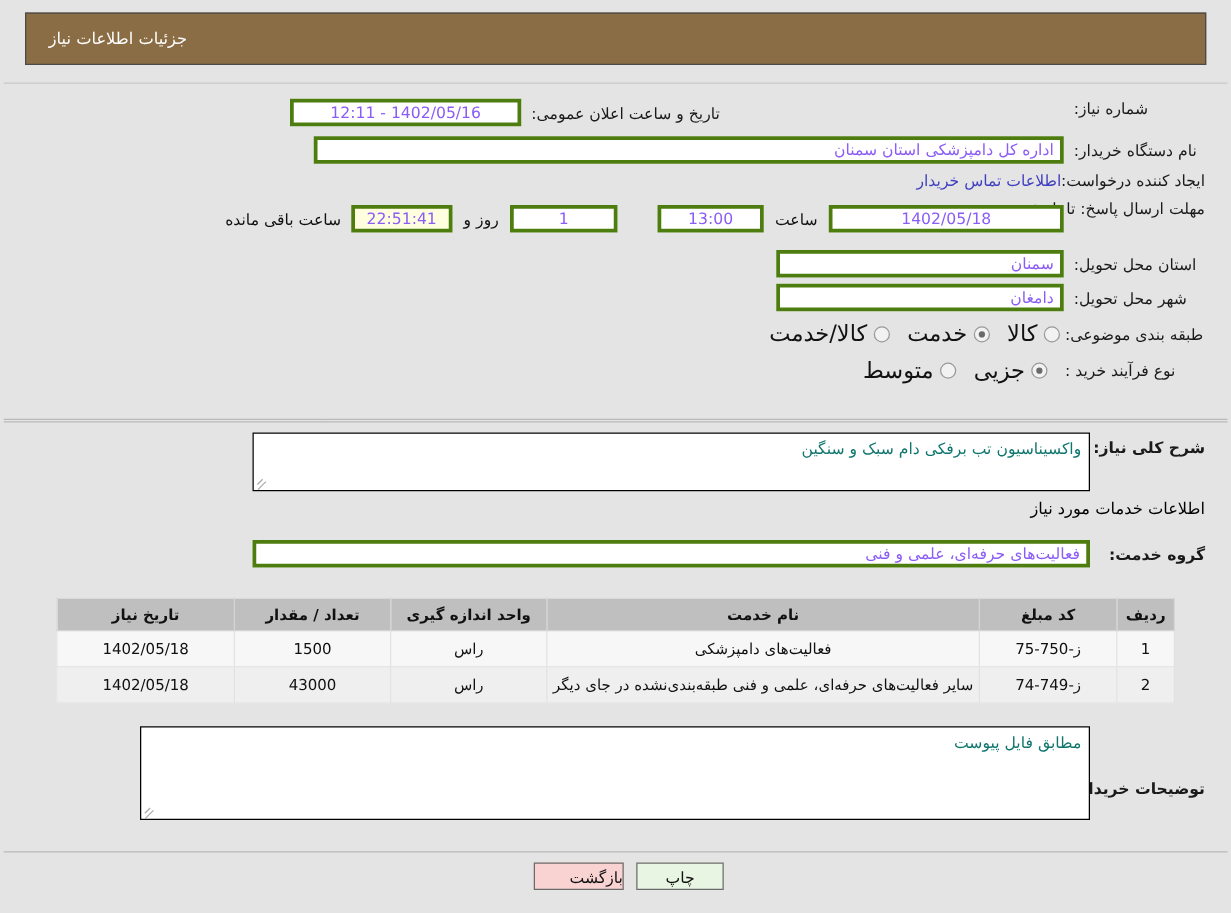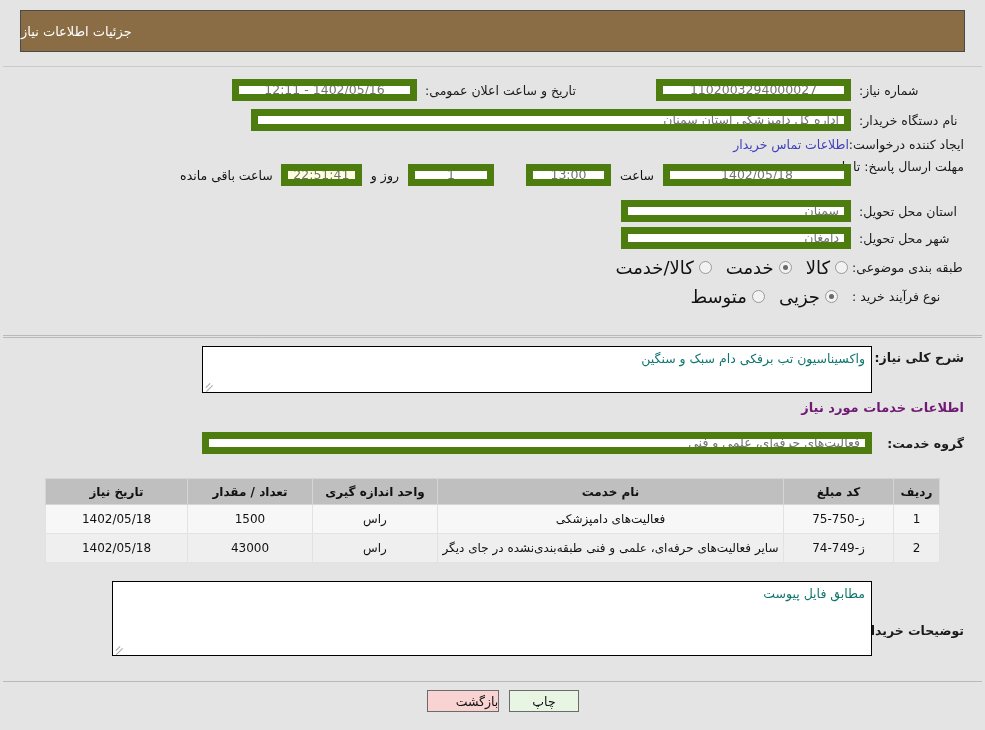--- a/index.html
+++ b/index.html
@@ -37,20 +37,21 @@
     color: #ffffff;
     font-size: 13px;
     display: flex;
     align-items: center;
     justify-content: flex-start;
     padding-right: 0;
     z-index: 3;
   }
   .header-title {
     margin-right: auto;
+    padding-left: 18px;
     font-size: 13px;
     letter-spacing: .2px;
   }
 
   
   .panel {
     position: absolute;
     left: 3px;
     width: 979px;
     background: #e4e4e4;
@@ -71,24 +72,24 @@
     font-size: 12.5px;
     color: #1a1a1a;
     text-align: left;
     white-space: nowrap;
     line-height: 15px;
   }
   .lbl-b { font-weight: bold; }
 
   .fld {
     background: #ffffff;
-    border: 7px solid #4d7c0f;
+    border: 3px solid #4d7c0f;
     height: 22px;
     font-size: 12.5px;
-    color: #737373;
+    color: #8b5cf6;
     display: flex;
     align-items: center;
     padding: 0 5px;
     line-height: 20px;
     overflow: hidden;
     white-space: nowrap;
   }
   .fld.center { justify-content: center; }
   .fld.right  { justify-content: flex-start; }
   .fld.timer  { background: #ffffe0; justify-content: center; }
@@ -149,22 +150,22 @@
     background: #666;
     height: 1px;
     transform: rotate(-45deg);
     left: 0;
   }
 
   
   .section-title {
     position: absolute;
     font-size: 13px;
-    font-weight: bold;
-    color: #701a75;
+    font-weight: normal;
+    color: #000000;
   }
 
   
   table.grid {
     position: absolute;
     border-collapse: collapse;
     font-size: 12px;
     background: #fafafa;
     direction: rtl;
   }
@@ -221,21 +222,20 @@
   </svg>
 
   <div class="header-bar">
     <span class="header-title">جزئیات اطلاعات نیاز</span>
   </div>
 
   <div class="panel" id="panel-top">
 
     <div class="row" style="top:12px; right:18px;">
       <span class="lbl" style="width:105px;">شماره نیاز:</span>
-      <div class="fld center" style="width:195px; margin-right:8px;">1102003294000027</div>
     </div>
     <div class="row" style="top:12px; right:382px;">
       <span class="lbl" style="width:175px;">تاریخ و ساعت اعلان عمومی:</span>
       <div class="fld center" style="width:185px; margin-right:8px;">1402/05/16 - 12:11</div>
     </div>
 
     <div class="row" style="top:42px; right:18px;">
       <span class="lbl" style="width:105px;">نام دستگاه خریدار:</span>
       <div class="fld right" style="width:600px; margin-right:8px;">اداره کل دامپزشکی استان سمنان</div>
     </div>

